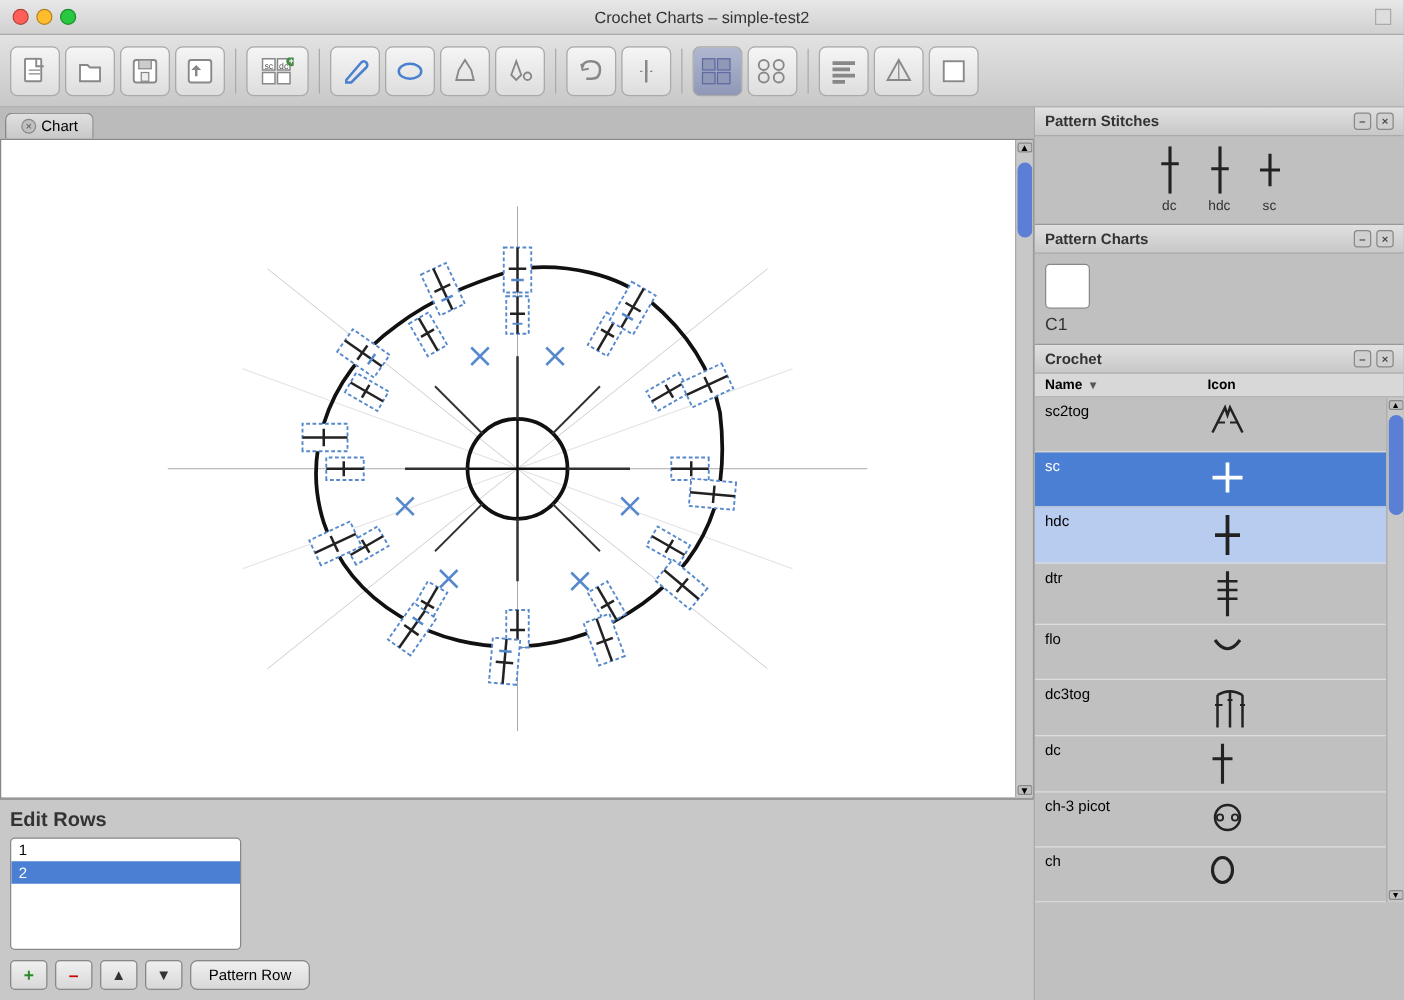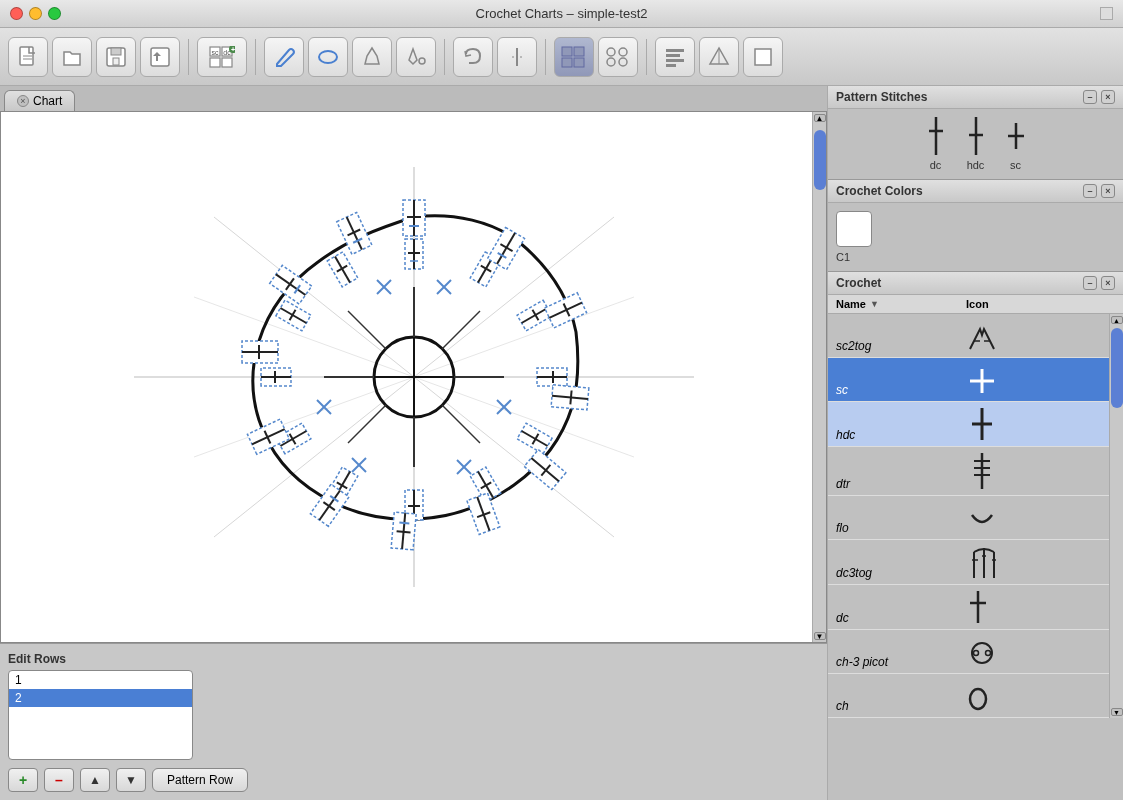--- a/index.html
+++ b/index.html
@@ -156,21 +156,21 @@
       display: flex;
       gap: 12px;
       margin-bottom: 8px;
     }
     .edit-rows-left {
       display: flex;
       flex-direction: column;
       gap: 4px;
     }
     .edit-rows-label {
-      font-size: 12px;
+      font-size: 16px;
       font-weight: 600;
       color: #333;
     }
     .rows-list {
       width: 185px;
       height: 90px;
       background: white;
       border: 1px solid #888;
       border-radius: 4px;
       overflow-y: auto;
@@ -360,21 +360,21 @@
       gap: 4px;
     }
     .color-swatch {
       width: 36px; height: 36px;
       border: 1px solid #888;
       border-radius: 4px;
       background: white;
       cursor: pointer;
     }
     .color-label {
-      font-size: 11px;
+      font-size: 14px;
       color: #333;
     }
 
     
     .stitches-panel {
       flex: 1;
       overflow: hidden;
       display: flex;
       flex-direction: column;
     }
@@ -395,23 +395,22 @@
     }
     .stitches-col-icon {
       flex: 1;
       padding: 0 8px;
       font-size: 11px;
       font-weight: 600;
     }
     .stitch-row {
       display: flex;
       border-bottom: 1px solid #ddd;
-      align-items: flex-end;
+      align-items: flex-start;
       min-height: 44px;
-      font-style: italic;
     }
     .stitch-row.selected-blue {
       background: #4a7fd4;
       color: white;
     }
     .stitch-row.selected-light {
       background: #b8ccf0;
     }
     .stitch-name-cell {
       width: 130px;
@@ -885,21 +884,21 @@
               <line x1="4" y1="19" x2="20" y2="19" stroke="#222" stroke-width="2.5"></line>
             </svg>
           </div>
           <span class="stitch-label">sc</span>
         </div>
       </div>
     </div>
 
     <div class="panel-section">
       <div class="panel-header">
-        <span>Crochet Colors</span>
+        <span>Pattern Charts</span>
         <div class="panel-header-controls">
           <div class="panel-ctrl-btn">–</div>
           <div class="panel-ctrl-btn">×</div>
         </div>
       </div>
       <div class="pattern-colors-content">
         <div class="color-swatch" style="background:#ffffff;"></div>
         <span class="color-label">C1</span>
       </div>
     </div>

